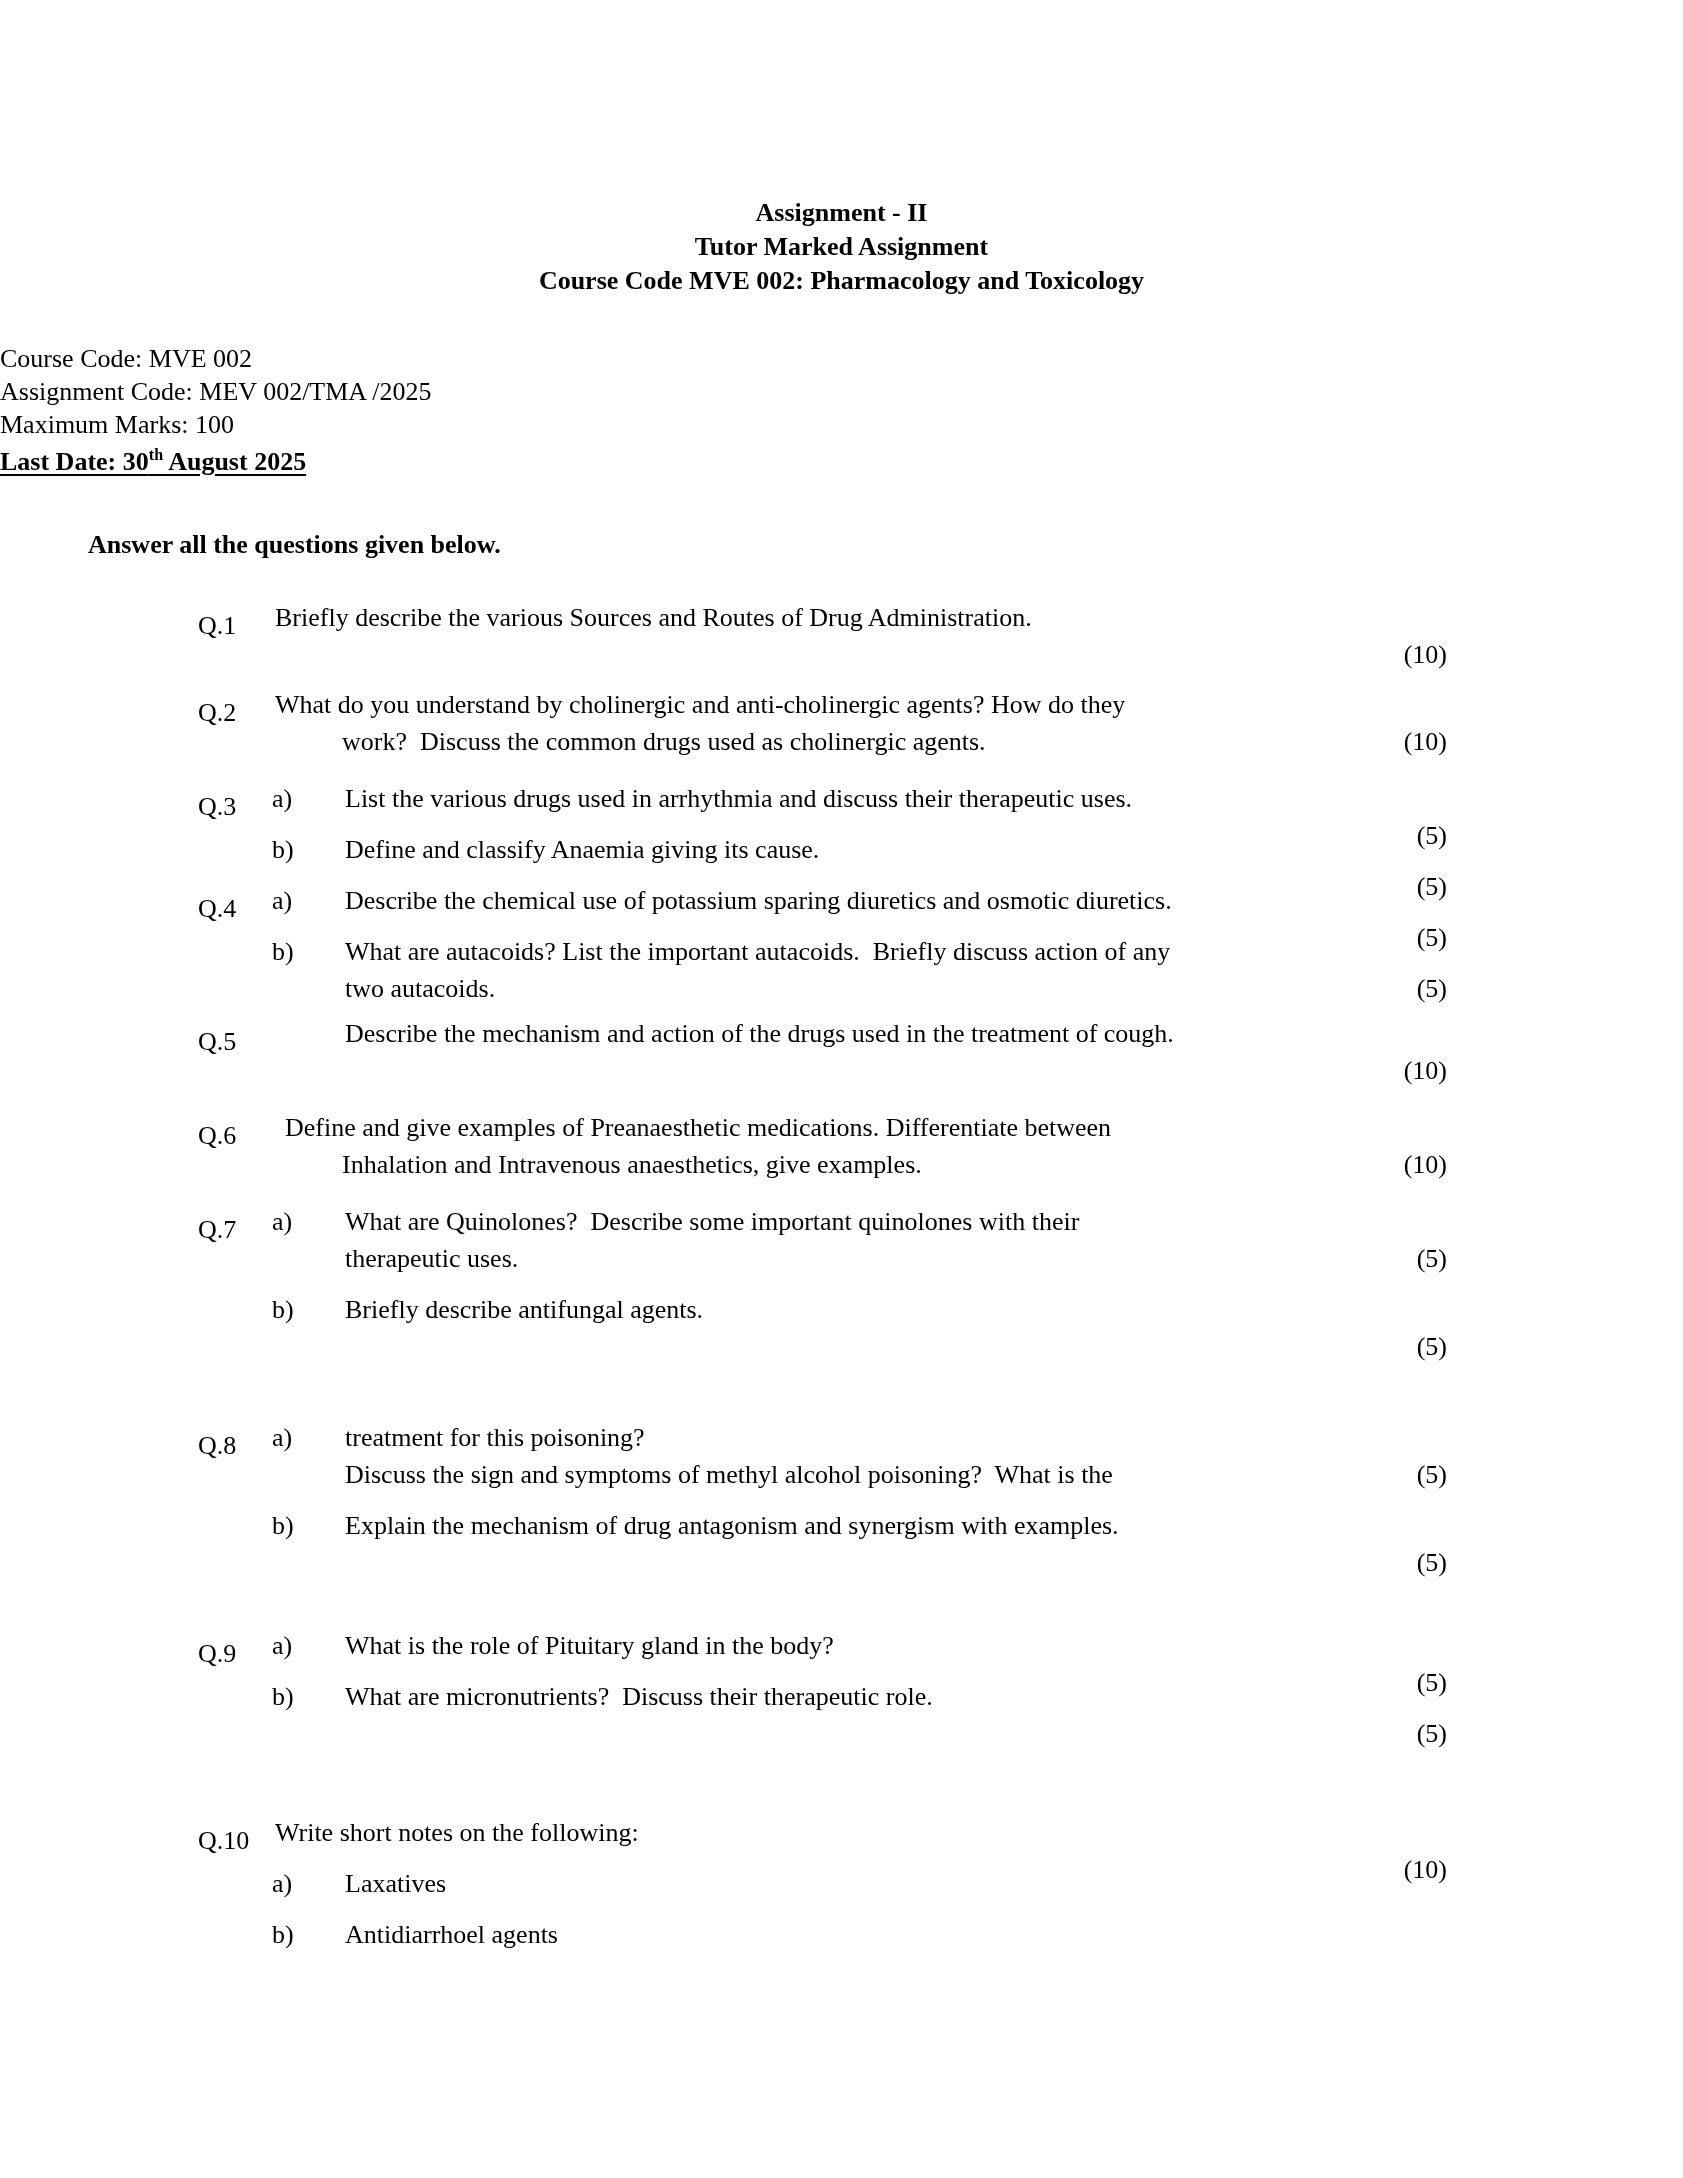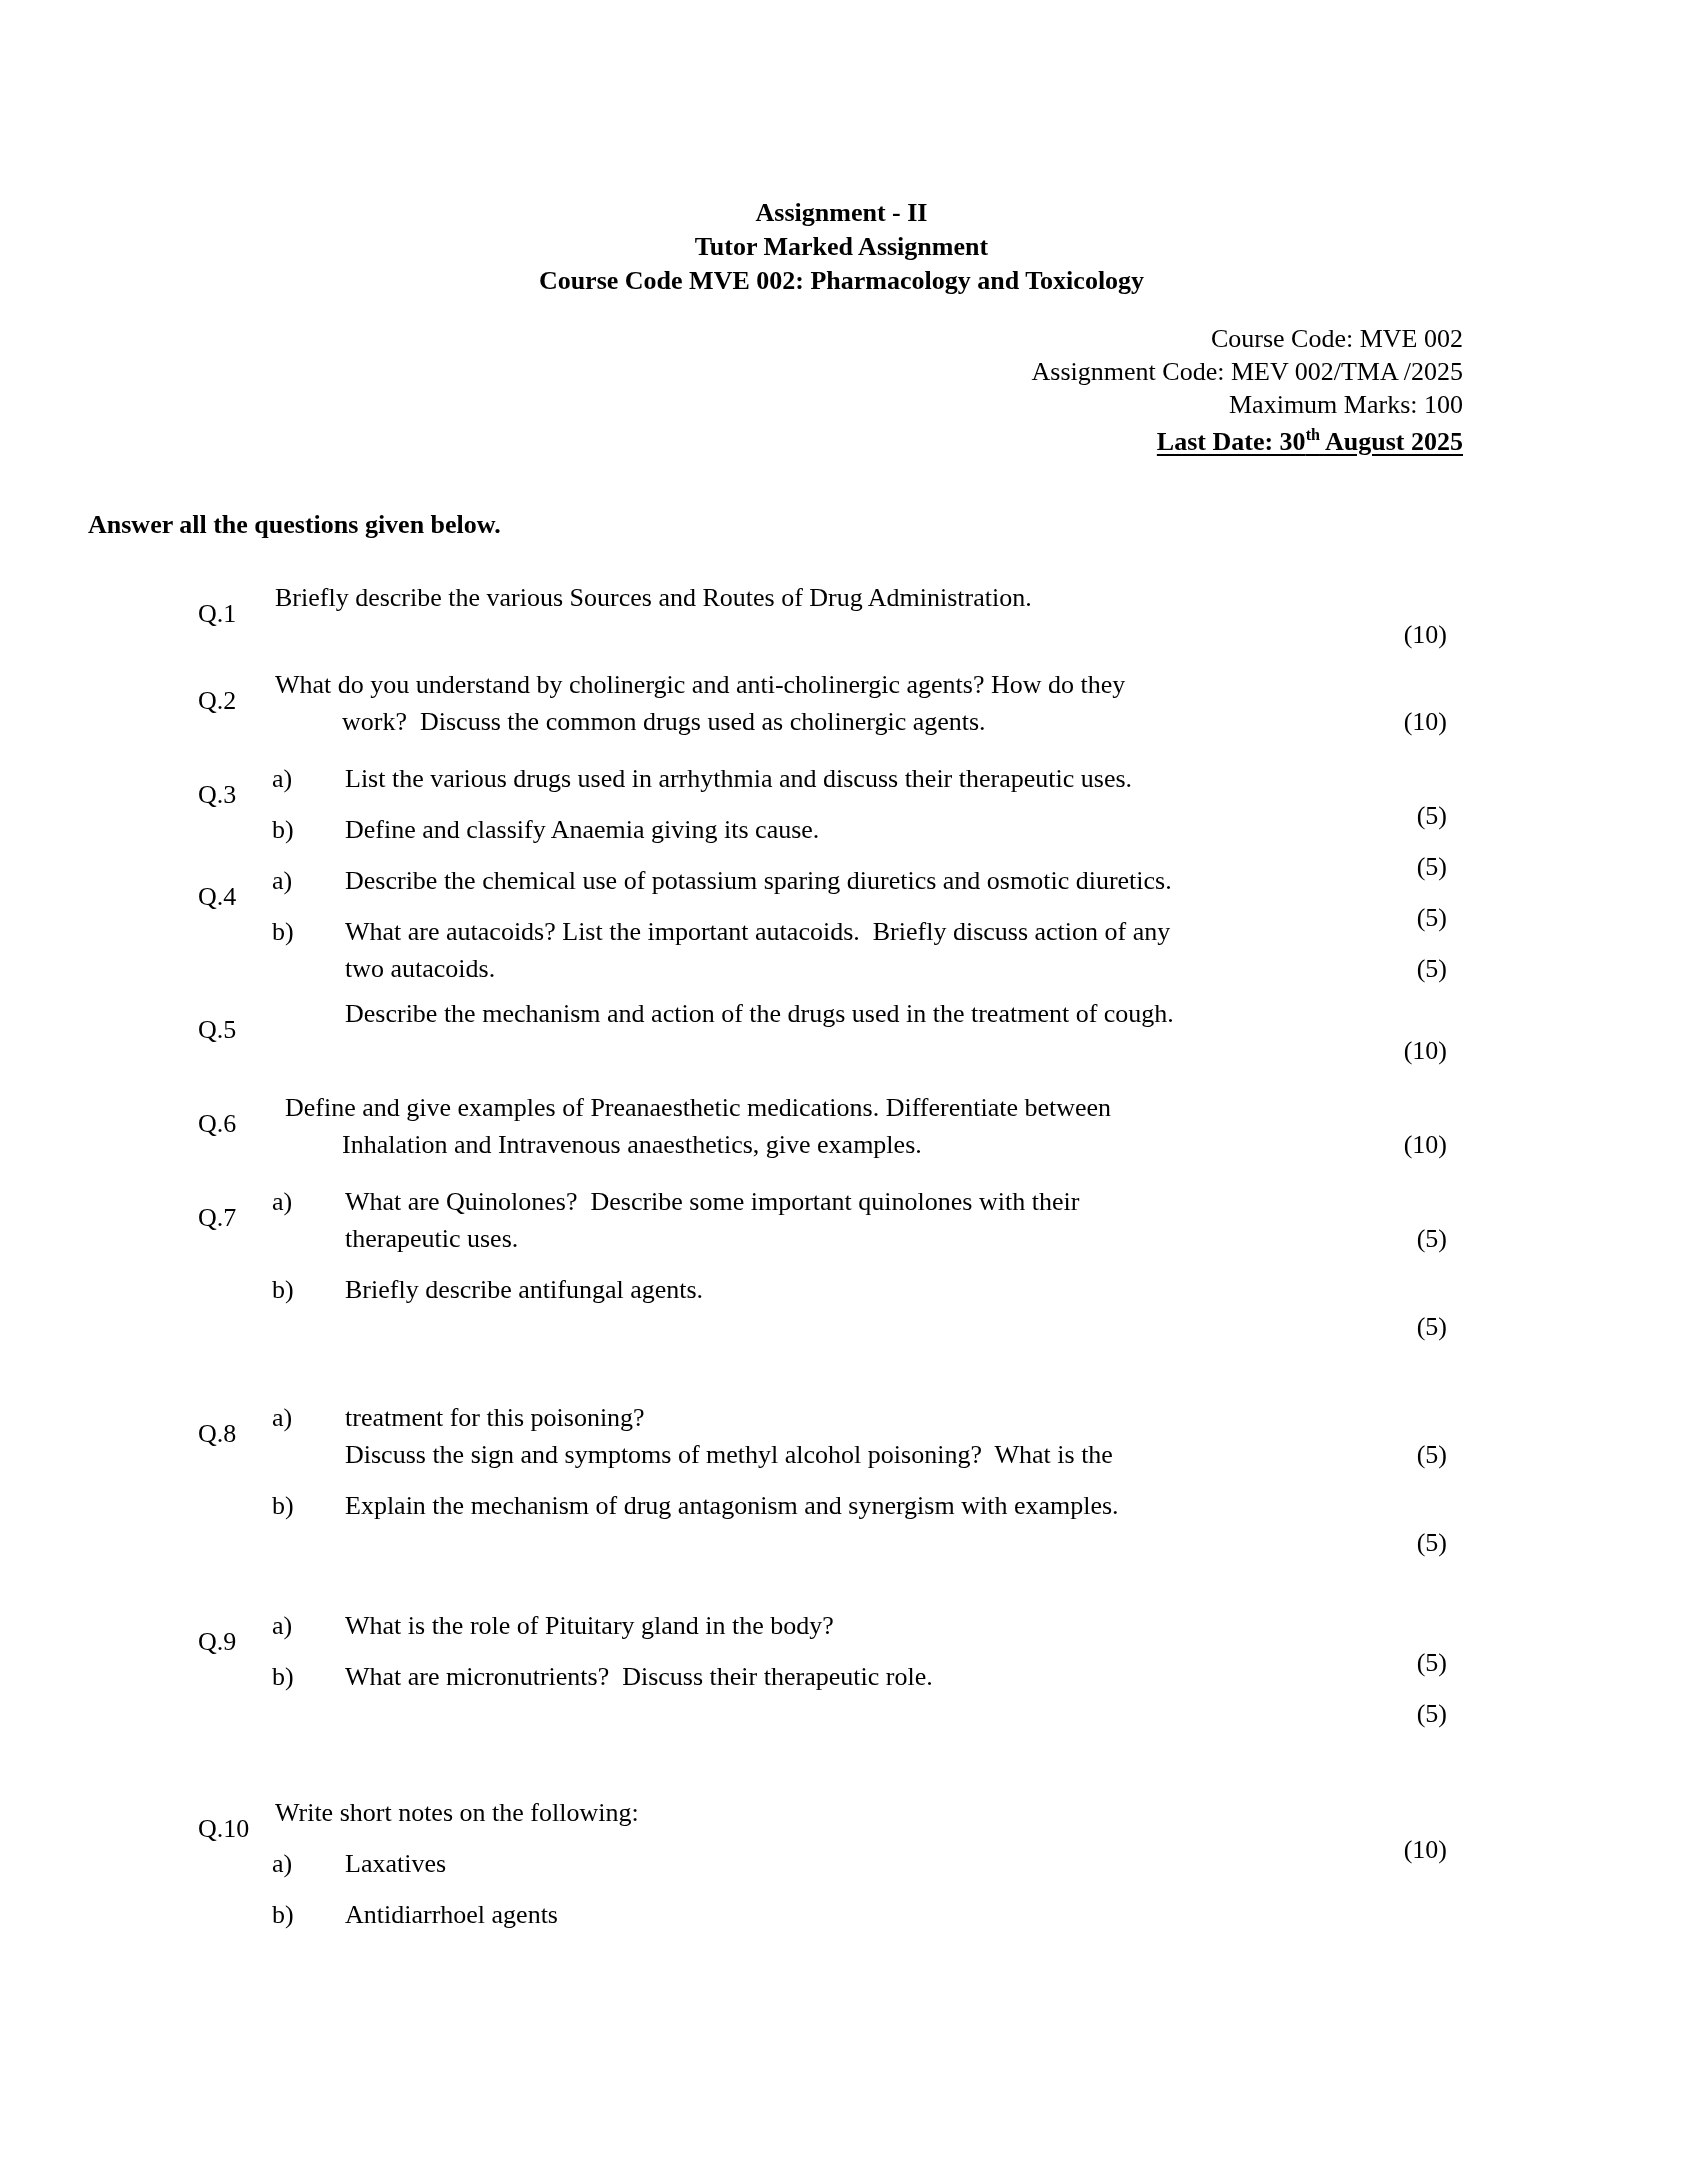--- a/index.html
+++ b/index.html
@@ -27,23 +27,23 @@
     text-align: center;
     font-weight: bold;
     font-size: 26px;
     line-height: 34px;
     padding-top: 196px;
   }
   .doc-header .hline { display: block; }
 
   
   .meta {
-    margin-top: 24px;
+    margin-top: 44px;
     padding-right: 220px;
-    text-align: right;
+    text-align: left;
     font-size: 26px;
     line-height: 33px;
   }
   .meta .meta-line { display: block; }
   .meta .meta-line.lastdate {
     font-weight: bold;
     margin-top: 4px;
   }
   .meta .meta-line.lastdate .u {
     text-decoration: underline;
@@ -74,21 +74,21 @@
     padding-left: 198px;
     padding-right: 220px;
     font-size: 26px;
     line-height: 37px;
     min-height: 37px;
   }
 
   .q-label {
     position: absolute;
     left: 198px;
-    top: 16px;
+    top: 8px;
     width: 85px;
     text-align: left;
     white-space: nowrap;
   }
   .q-sub {
     position: absolute;
     left: 272px;
     top: 0;
     width: 59px;
     text-align: left;

